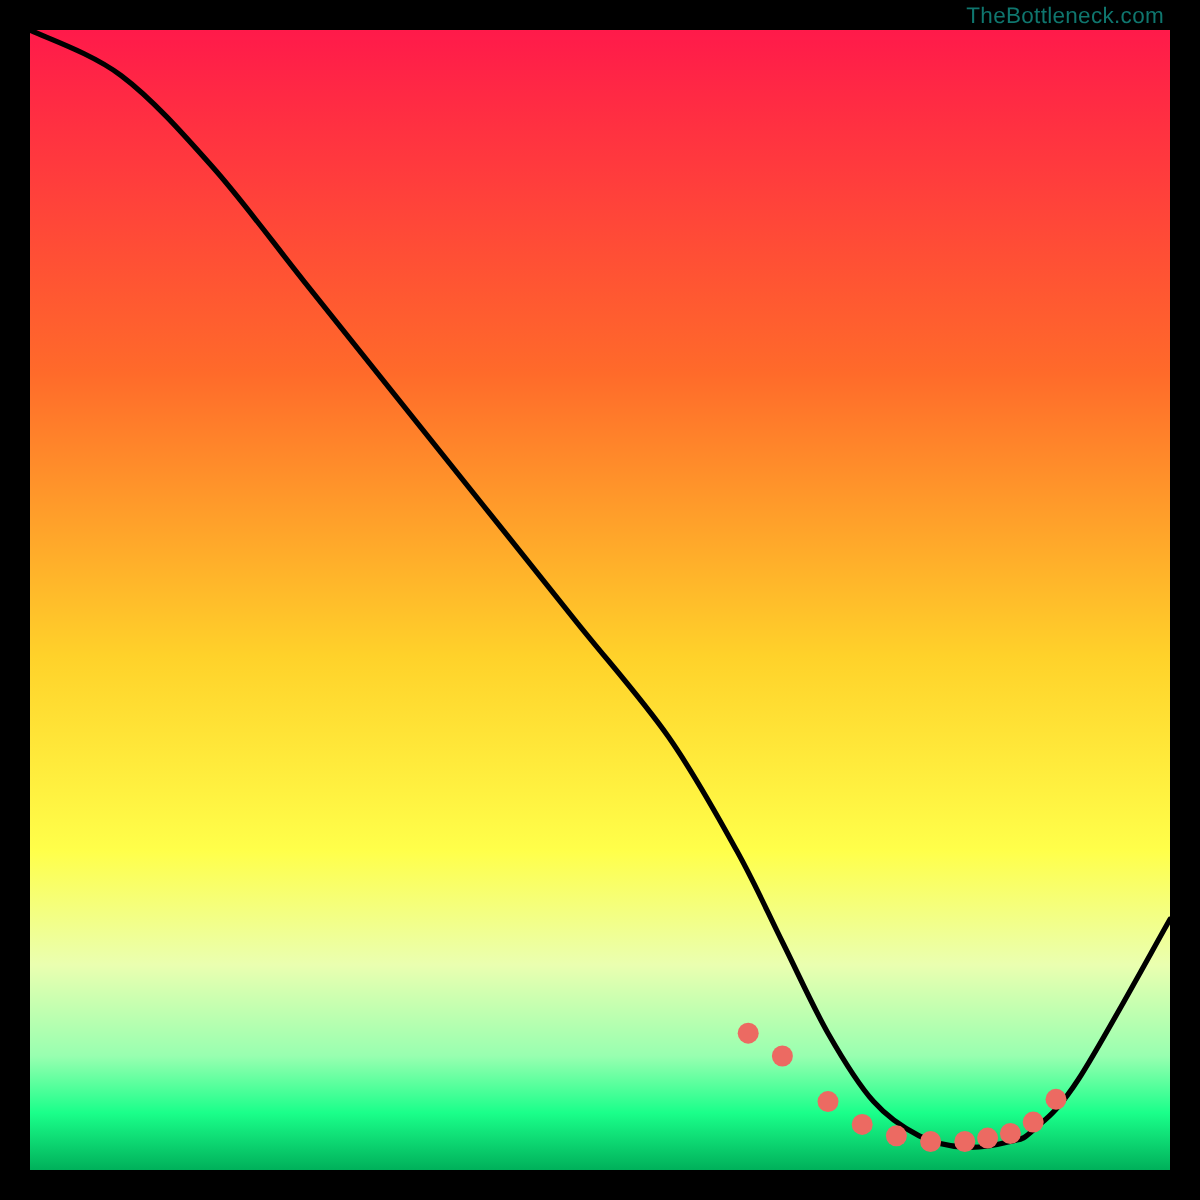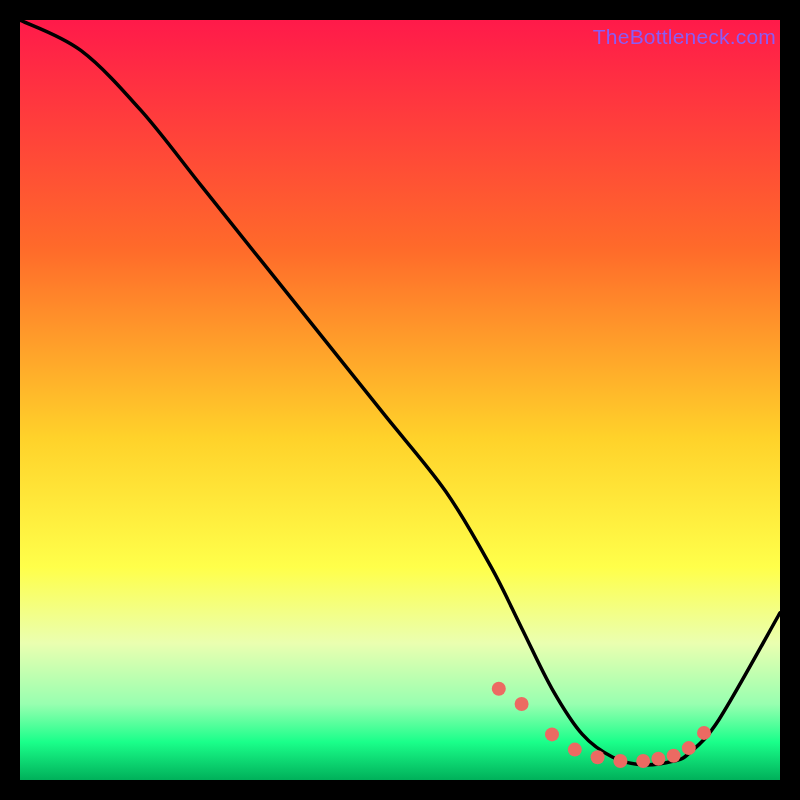--- a/index.html
+++ b/index.html
@@ -16,26 +16,25 @@
     left: 20px;
     top: 20px;
     width: 760px;
     height: 760px;
     background: #000;
   }
   .watermark {
     position: absolute;
     top: 2px;
     right: 24px;
-    color: #8b5cf6;
-    font-size: 21px;
+    color: #0f766e;
+    font-size: 15px;
     font-weight: 500;
     letter-spacing: 0.2px;
     z-index: 5;
-    margin-top: 23px;
   }
   svg {
     position: absolute;
     left: 20px;
     top: 20px;
   }
 </style>
 </head>
 <body>
 

